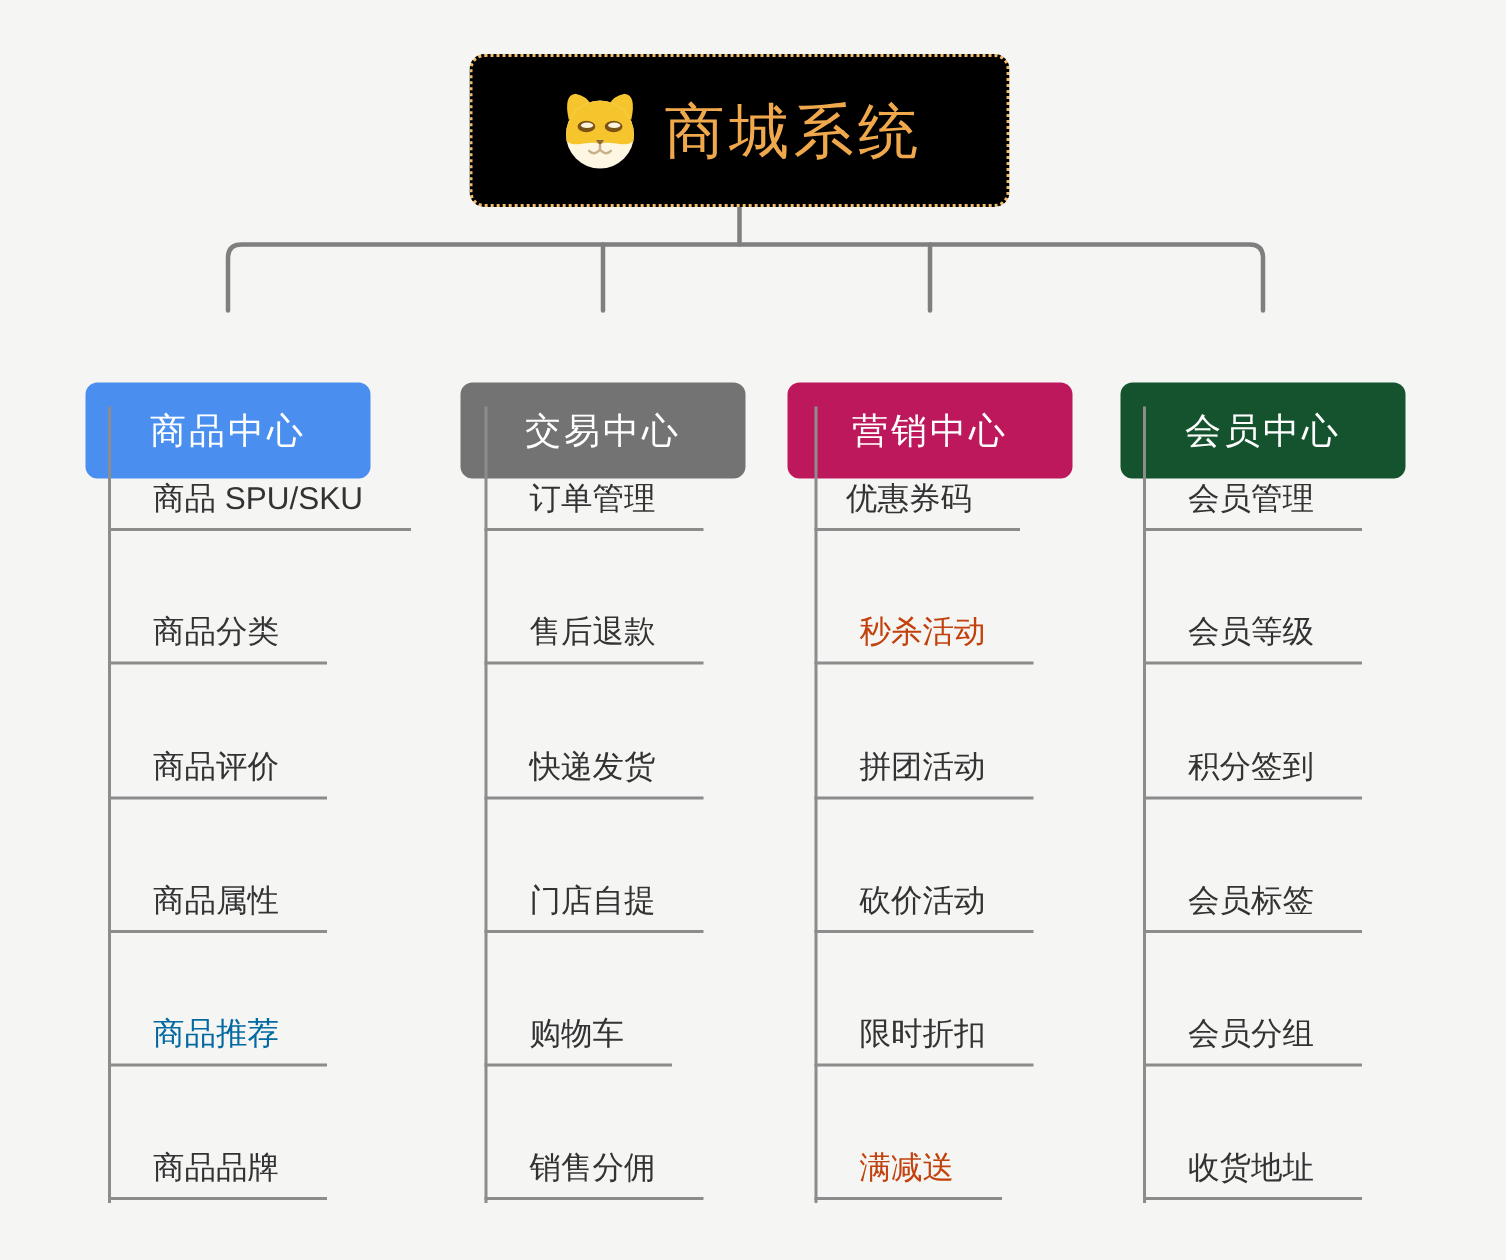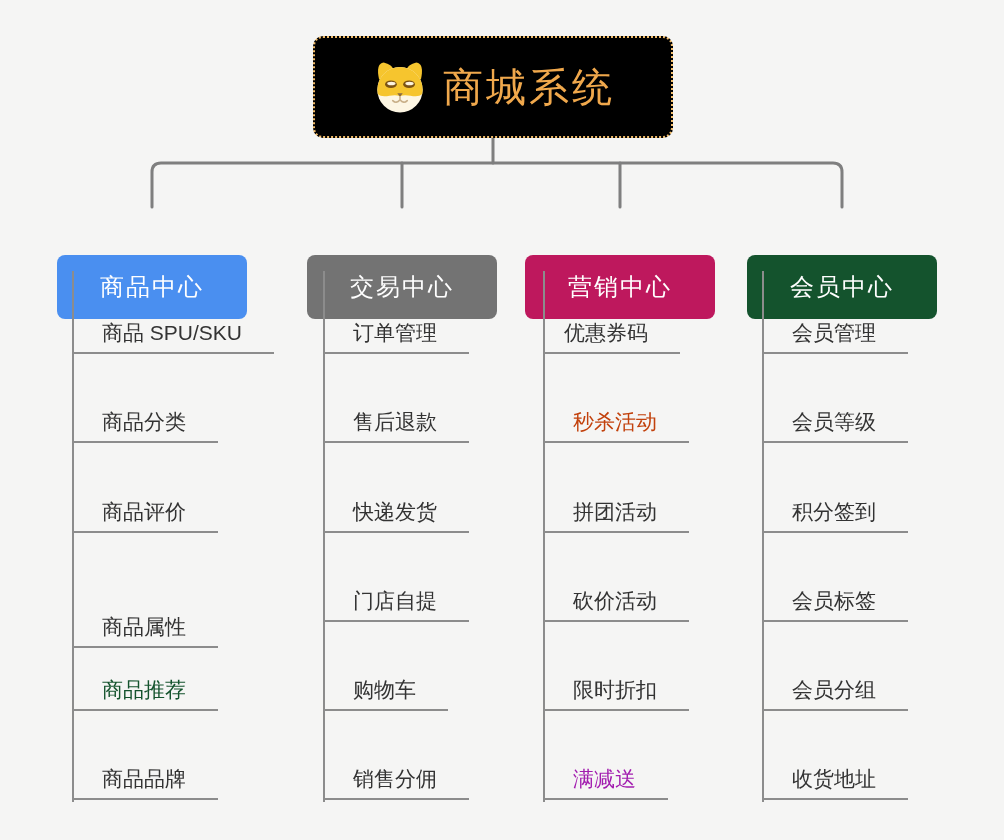--- a/index.html
+++ b/index.html
@@ -68,43 +68,43 @@
   </div>
 
   <div id="branches">
       <div class="branch-box" style="left: 57px; width: 190px; background: rgb(74, 143, 240);">
         <span>商品中心</span>
       </div>
       <div class="spine" style="left: 72px; top: 271px; height: 531px; background: rgb(140, 140, 140);"></div>
       <div class="sub-item" style="left: 72px; top: 319px; border-bottom-color: rgb(140, 140, 140); color: rgb(51, 51, 51);">商品 SPU/SKU</div>
       <div class="sub-item" style="left: 72px; top: 408px; border-bottom-color: rgb(140, 140, 140); color: rgb(51, 51, 51);">商品分类</div>
       <div class="sub-item" style="left: 72px; top: 498px; border-bottom-color: rgb(140, 140, 140); color: rgb(51, 51, 51);">商品评价</div>
-      <div class="sub-item" style="left: 72px; top: 587px; border-bottom-color: rgb(140, 140, 140); color: rgb(51, 51, 51); margin-top: 26px;">商品属性</div>
-      <div class="sub-item" style="left: 72px; top: 676px; border-bottom-color: rgb(140, 140, 140); color: #14532d;">商品推荐</div>
+      <div class="sub-item" style="left: 72px; top: 587px; border-bottom-color: rgb(140, 140, 140); color: rgb(51, 51, 51);">商品属性</div>
+      <div class="sub-item" style="left: 72px; top: 676px; border-bottom-color: rgb(140, 140, 140); color: #0369a1;">商品推荐</div>
       <div class="sub-item" style="left: 72px; top: 765px; border-bottom-color: rgb(140, 140, 140); color: rgb(51, 51, 51);">商品品牌</div>
       <div class="branch-box" style="left: 307px; width: 190px; background: #737373;">
         <span>交易中心</span>
       </div>
       <div class="spine" style="left: 323px; top: 271px; height: 531px; background: rgb(140, 140, 140);"></div>
       <div class="sub-item" style="left: 323px; top: 319px; border-bottom-color: rgb(140, 140, 140); color: rgb(51, 51, 51);">订单管理</div>
       <div class="sub-item" style="left: 323px; top: 408px; border-bottom-color: rgb(140, 140, 140); color: rgb(51, 51, 51);">售后退款</div>
       <div class="sub-item" style="left: 323px; top: 498px; border-bottom-color: rgb(140, 140, 140); color: rgb(51, 51, 51);">快递发货</div>
       <div class="sub-item" style="left: 323px; top: 587px; border-bottom-color: rgb(140, 140, 140); color: rgb(51, 51, 51);">门店自提</div>
       <div class="sub-item" style="left: 323px; top: 676px; border-bottom-color: rgb(140, 140, 140); color: rgb(51, 51, 51);">购物车</div>
       <div class="sub-item" style="left: 323px; top: 765px; border-bottom-color: rgb(140, 140, 140); color: rgb(51, 51, 51);">销售分佣</div>
       <div class="branch-box" style="left: 525px; width: 190px; background: #be185d;">
         <span>营销中心</span>
       </div>
       <div class="spine" style="left: 543px; top: 271px; height: 531px; background: rgb(140, 140, 140);"></div>
       <div class="sub-item" style="left: 543px; top: 319px; border-bottom-color: rgb(140, 140, 140); color: rgb(51, 51, 51); padding-left: 21px;">优惠券码</div>
       <div class="sub-item" style="left: 543px; top: 408px; border-bottom-color: rgb(140, 140, 140); color: #c2410c;">秒杀活动</div>
       <div class="sub-item" style="left: 543px; top: 498px; border-bottom-color: rgb(140, 140, 140); color: rgb(51, 51, 51);">拼团活动</div>
       <div class="sub-item" style="left: 543px; top: 587px; border-bottom-color: rgb(140, 140, 140); color: rgb(51, 51, 51);">砍价活动</div>
       <div class="sub-item" style="left: 543px; top: 676px; border-bottom-color: rgb(140, 140, 140); color: rgb(51, 51, 51);">限时折扣</div>
-      <div class="sub-item" style="left: 543px; top: 765px; border-bottom-color: rgb(140, 140, 140); color: #a21caf;">满减送</div>
+      <div class="sub-item" style="left: 543px; top: 765px; border-bottom-color: rgb(140, 140, 140); color: #c2410c;">满减送</div>
       <div class="branch-box" style="left: 747px; width: 190px; background: #14532d;">
         <span>会员中心</span>
       </div>
       <div class="spine" style="left: 762px; top: 271px; height: 531px; background: rgb(140, 140, 140);"></div>
       <div class="sub-item" style="left: 762px; top: 319px; border-bottom-color: rgb(140, 140, 140); color: rgb(51, 51, 51);">会员管理</div>
       <div class="sub-item" style="left: 762px; top: 408px; border-bottom-color: rgb(140, 140, 140); color: rgb(51, 51, 51);">会员等级</div>
       <div class="sub-item" style="left: 762px; top: 498px; border-bottom-color: rgb(140, 140, 140); color: rgb(51, 51, 51);">积分签到</div>
       <div class="sub-item" style="left: 762px; top: 587px; border-bottom-color: rgb(140, 140, 140); color: rgb(51, 51, 51);">会员标签</div>
       <div class="sub-item" style="left: 762px; top: 676px; border-bottom-color: rgb(140, 140, 140); color: rgb(51, 51, 51);">会员分组</div>
       <div class="sub-item" style="left: 762px; top: 765px; border-bottom-color: rgb(140, 140, 140); color: rgb(51, 51, 51);">收货地址</div>

